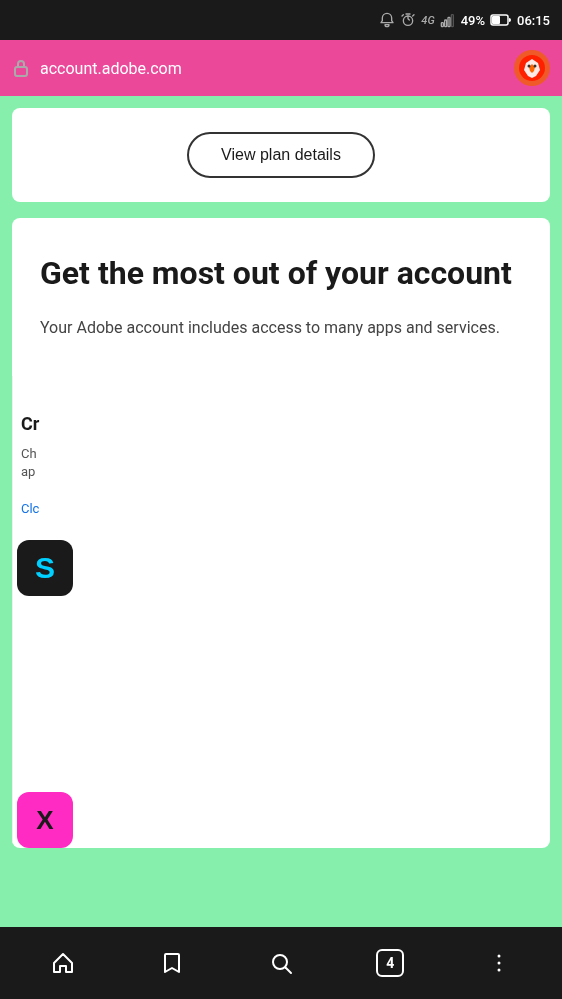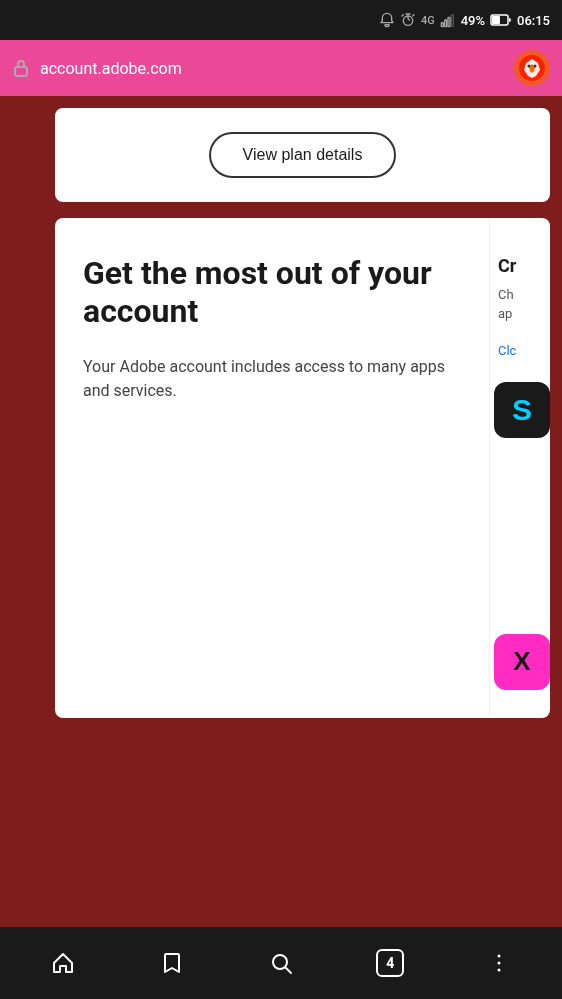--- a/index.html
+++ b/index.html
@@ -156,21 +156,21 @@
     <svg class="icon-svg" style="width:16px;height:16px;stroke:#aaa" viewBox="0 0 24 24">
       <path d="M12 2a7 7 0 017 7v4l2 3H3l2-3V9a7 7 0 017-7zM9 19h6a3 3 0 01-6 0z"></path>
     </svg>
 
     <svg class="icon-svg" style="width:16px;height:16px;stroke:#aaa" viewBox="0 0 24 24">
       <circle cx="12" cy="13" r="7"></circle>
       <path d="M9 3h6M12 6v4l2 2"></path>
       <path d="M5 4l-2 2M21 4l-2 2"></path>
     </svg>
 
-    <span class="status-text" style="font-size:11px;color:#aaa;">4G</span>
+    <span class="status-text" style="font-size:11px;color:#aaa;font-style:italic;">4G</span>
 
     <svg class="icon-svg" style="width:16px;height:16px;stroke:#aaa" viewBox="0 0 24 24">
       <rect x="2" y="16" width="3" height="6" rx="1"></rect>
       <rect x="7" y="12" width="3" height="10" rx="1"></rect>
       <rect x="12" y="8" width="3" height="14" rx="1"></rect>
       <rect x="17" y="4" width="3" height="18" rx="1" opacity="0.4"></rect>
     </svg>
 
     <span class="status-text" style="font-size:13px;color:#fff;">49%</span>
     <svg class="icon-svg" style="width:22px;height:14px;stroke:#fff;fill:none" viewBox="0 0 22 14">
@@ -197,29 +197,29 @@
 
       <circle cx="14" cy="14" r="13" fill="#ff2000"></circle>
       <path d="M14 5 L20 9 L22 16 L18 22 L14 24 L10 22 L6 16 L8 9 Z" fill="#ffffff" opacity="0.9"></path>
       <path d="M11 13 L14 10 L17 13 L16 17 L14 19 L12 17 Z" fill="#ff6600"></path>
       <circle cx="11" cy="12" r="1.5" fill="#333"></circle>
       <circle cx="17" cy="12" r="1.5" fill="#333"></circle>
     </svg>
   </div>
 </div>
 
-<div style="height: calc(999px - 40px - 56px - 72px); background:#7f1d1d; overflow:hidden; position:relative;padding-left:43px;">
+<div style="height: calc(999px - 40px - 56px - 72px); background:#86efac; overflow:hidden; position:relative;">
 
   <div style="background:#fff; margin:12px 12px 0 12px; border-radius:8px; padding:24px; display:flex; justify-content:center; align-items:center;">
     <button class="view-plan-btn">View plan details</button>
   </div>
 
   <div style="height:16px;"></div>
 
-  <div style="background:#fff; margin:0 12px; border-radius:8px; overflow:hidden; display:flex; min-height:500px;">
+  <div style="background:#fff; margin:0 12px; border-radius:8px; overflow:hidden; display:flex; min-height:500px;flex-direction:column;">
 
     <div style="flex:1; padding:36px 28px 36px 28px;">
       <h2 class="card-heading">Get the most out of your account</h2>
       <p class="card-description">Your Adobe account includes access to many apps and services.</p>
     </div>
 
     <div style="width:61px; overflow:hidden; padding:36px 0 0 4px; display:flex; flex-direction:column; gap:8px; border-left:1px solid #f0f0f0;">
 
       <div style="padding:0 4px 16px 4px;">
         <div style="font-size:18px;font-weight:700;color:#1a1a1a;line-height:1.3;">Cr</div>

